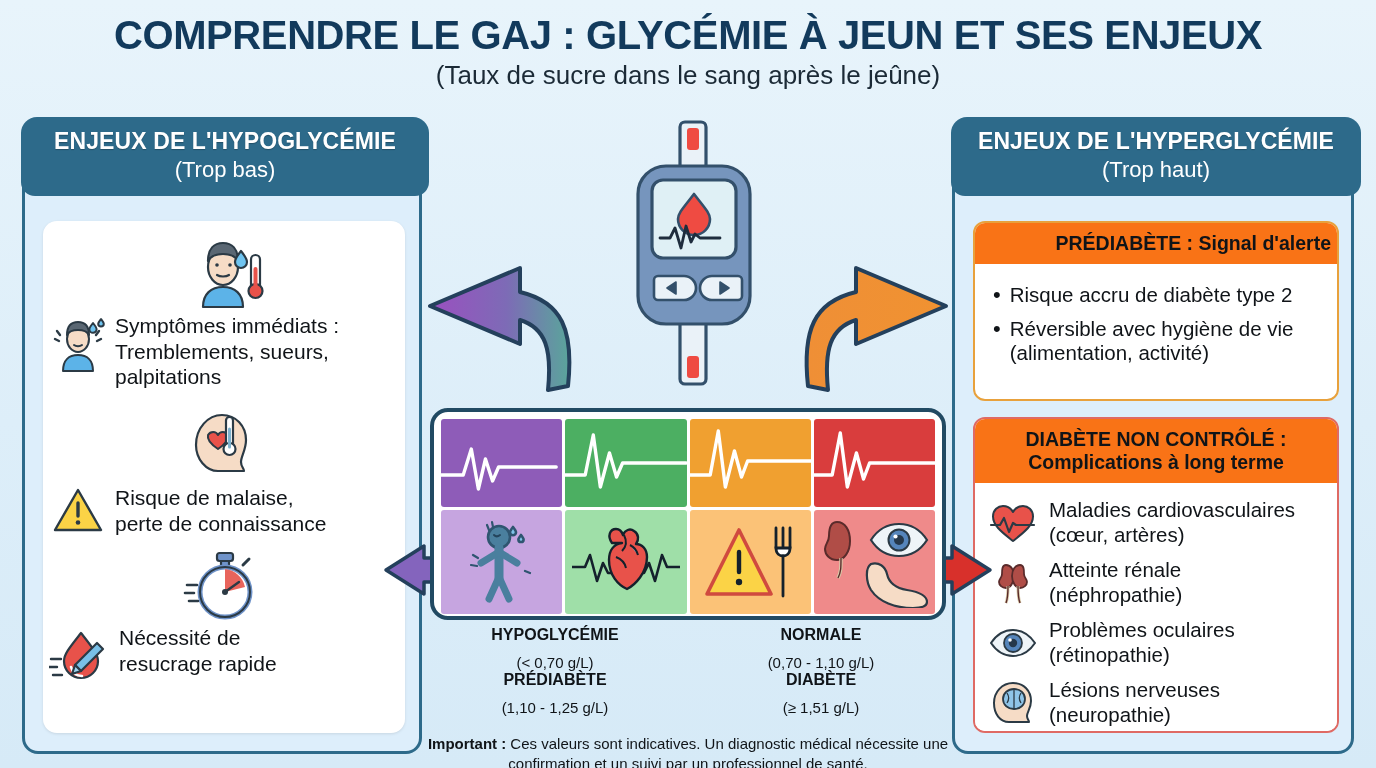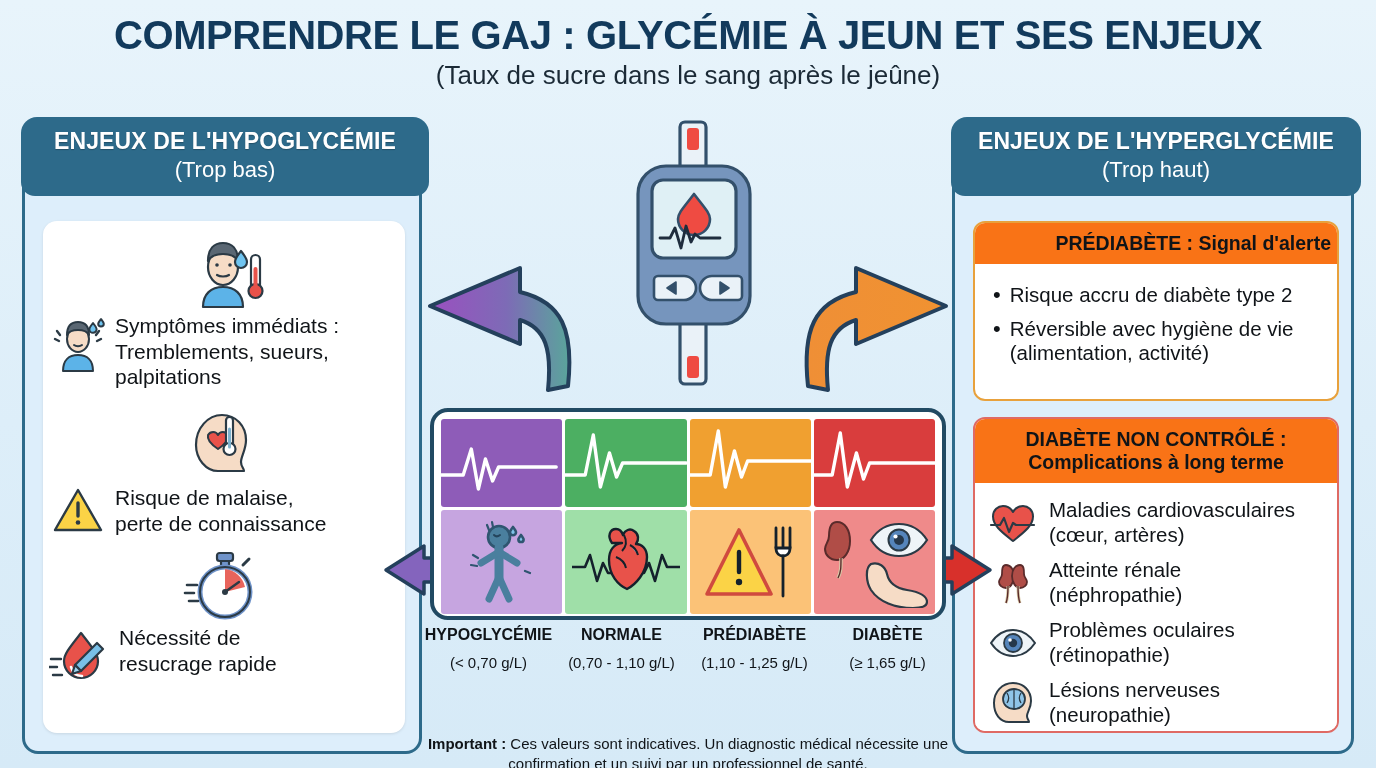--- a/index.html
+++ b/index.html
@@ -79,21 +79,21 @@
                border: 4px solid #214a63; border-radius: 18px; background: #fff;
                padding: 7px; overflow: hidden; }
   .scale-grid { display: grid; grid-template-columns: repeat(4, 1fr);
                 grid-template-rows: 88px 104px; gap: 3px; height: 100%; }
   .scale-cell { position: relative; overflow: hidden; display:flex;
                 align-items:center; justify-content:center; }
   .scale-cell.top { border-radius: 3px; }
   .scale-cell.bot { border-radius: 3px; }
 
   .scale-labels { position: absolute; left: -8px; top: 218px; width: 532px;
-                  display: grid; grid-template-columns: repeat(4, 1fr); }
+                  display: grid; grid-template-columns: repeat(2, 1fr); }
   .sl-name { font-size: 16px; font-weight: bold; color: #101418; text-align: center; }
   .sl-range { font-size: 15px; color: #101418; text-align: center; margin-top: 10px; }
 
   .footnote { position: absolute; left: 418px; top: 734px; width: 540px;
               text-align: center; font-size: 15px; color: #101418; line-height: 1.32; }
   .footnote b { font-weight: bold; }
 
   
   .arrows { position: absolute; inset: 0; pointer-events: none; }
 </style>
@@ -470,20 +470,20 @@
     <div>
       <div class="sl-name">NORMALE</div>
       <div class="sl-range">(0,70 - 1,10 g/L)</div>
     </div>
     <div>
       <div class="sl-name">PRÉDIABÈTE</div>
       <div class="sl-range">(1,10 - 1,25 g/L)</div>
     </div>
     <div>
       <div class="sl-name">DIABÈTE</div>
-      <div class="sl-range">(≥ 1,65 g/L)</div>
+      <div class="sl-range">(≥ 1,51 g/L)</div>
     </div>
   </div>
 </div>
 
 <div class="footnote">
   <b>Important :</b><span> Ces valeurs sont indicatives. Un diagnostic médical nécessite une confirmation et un suivi par un professionnel de santé.</span>
 </div>
 
 </body></html>

